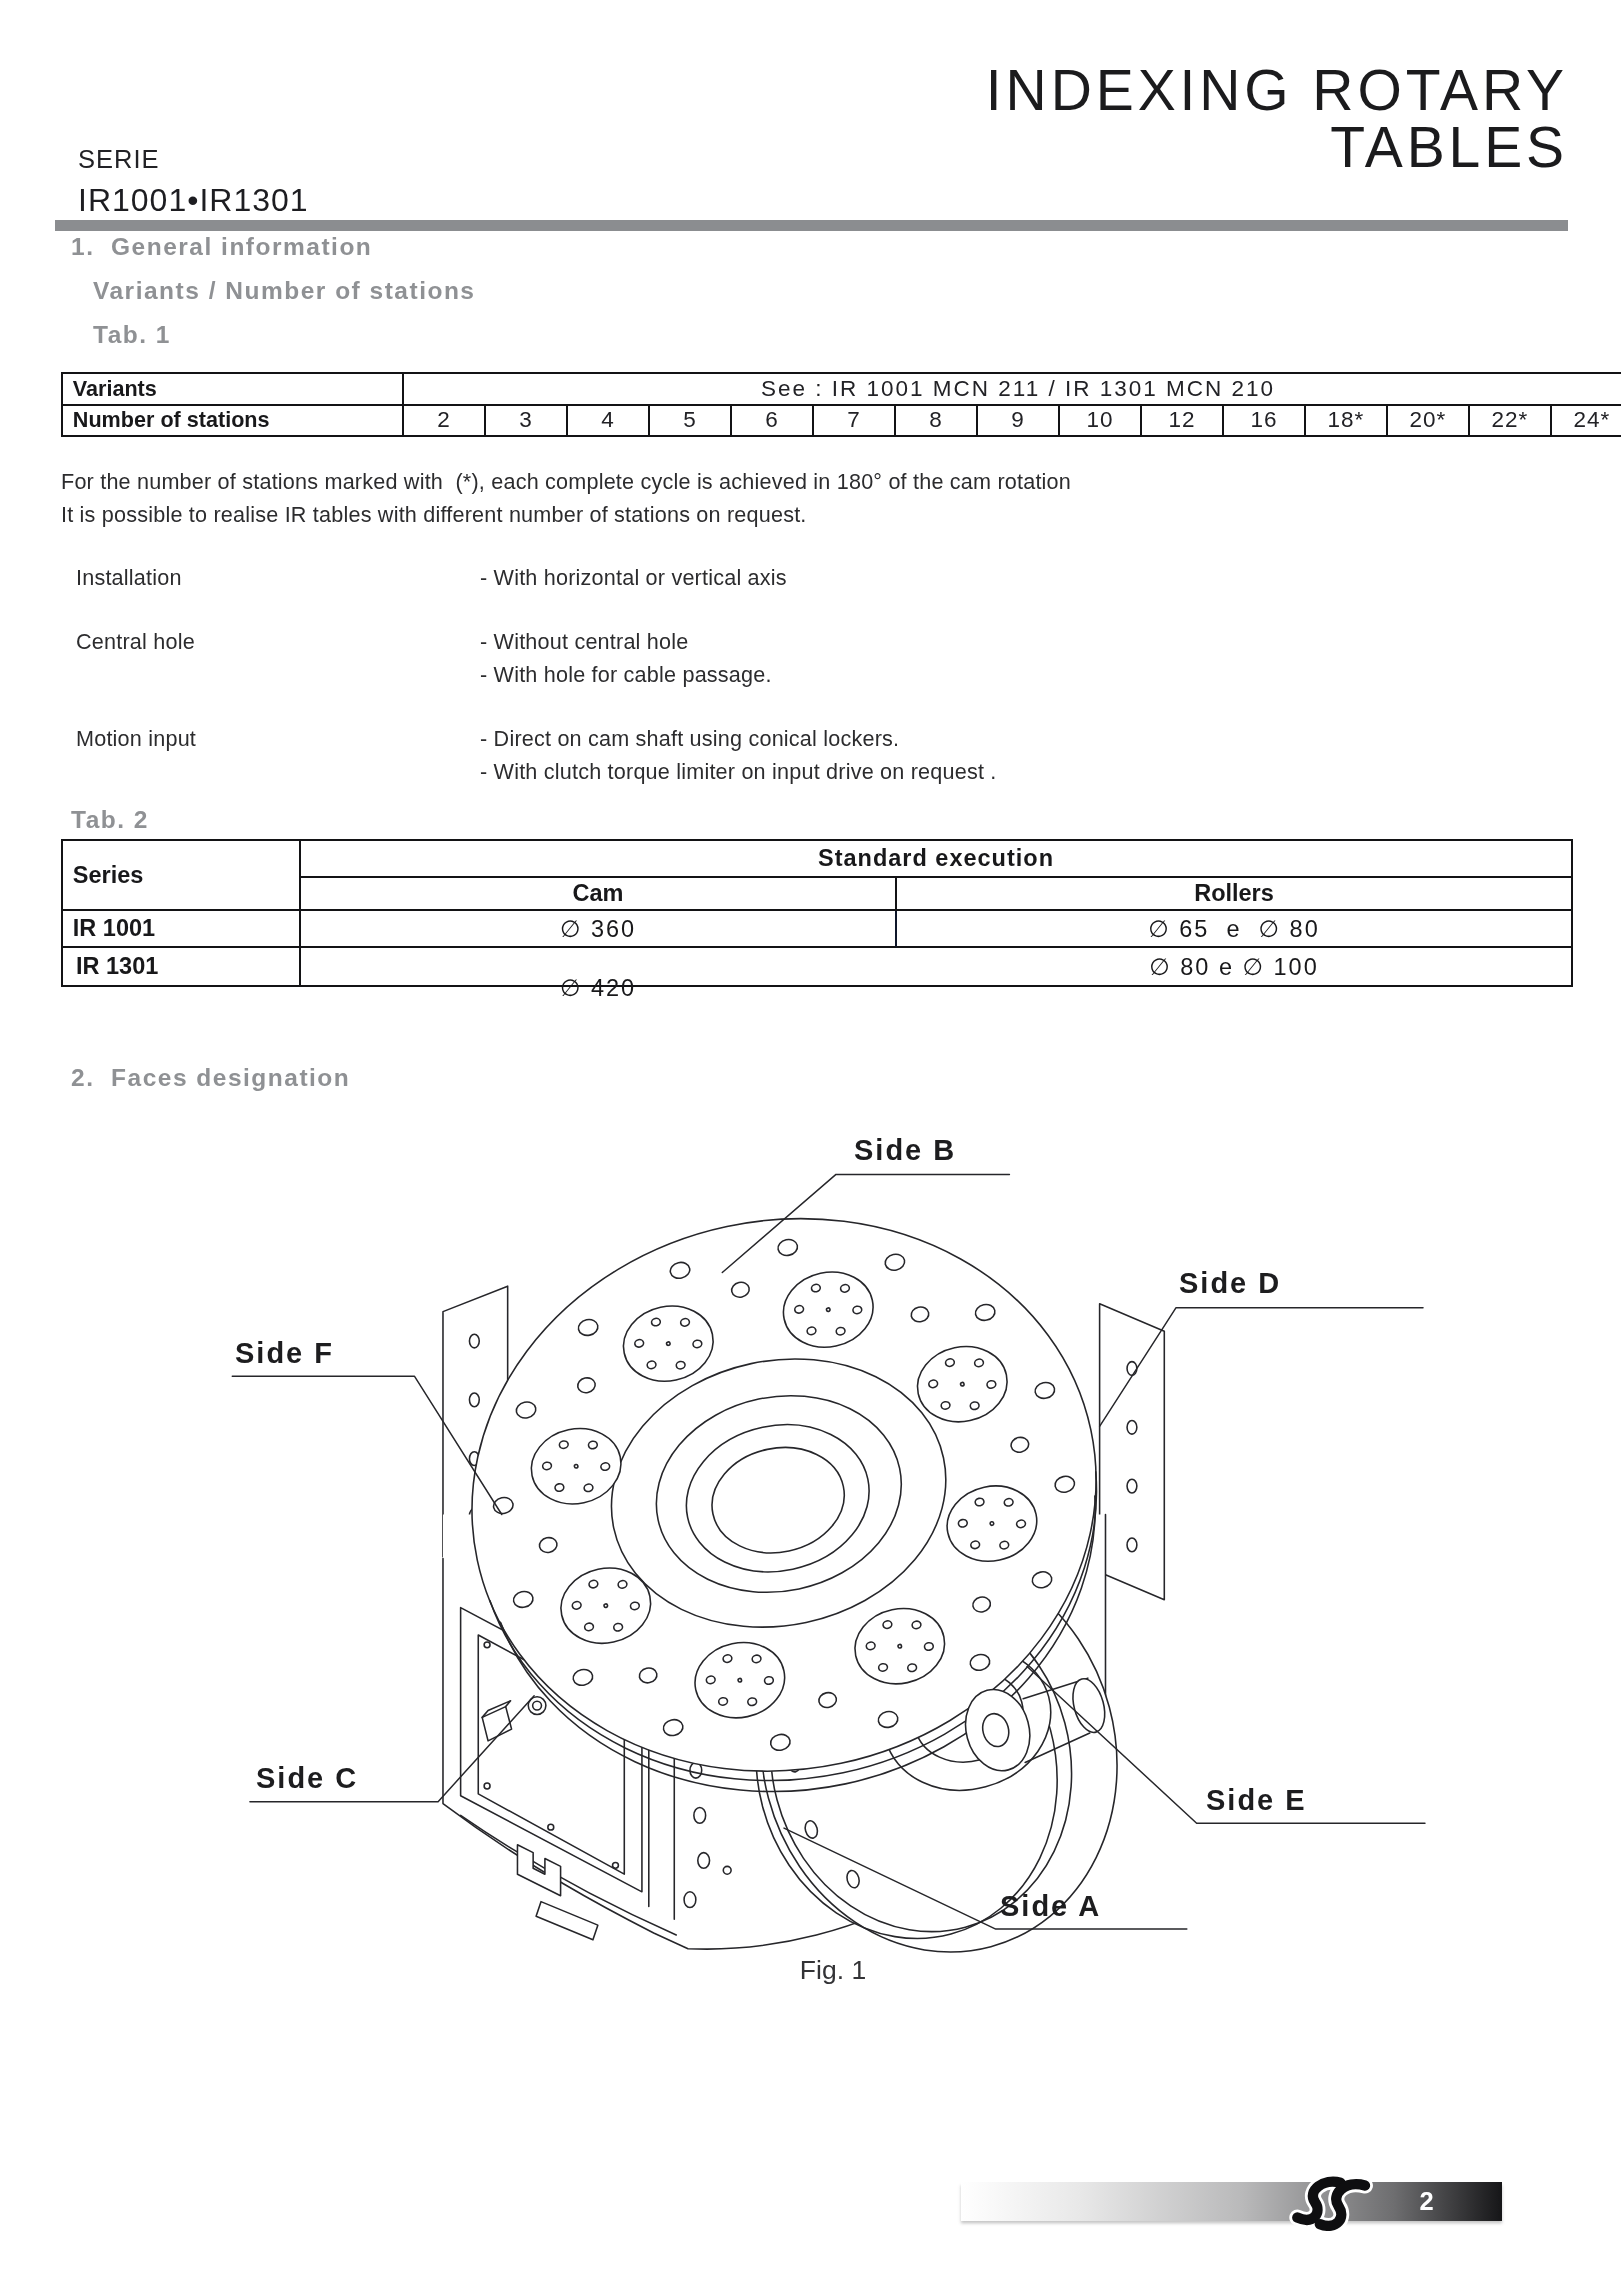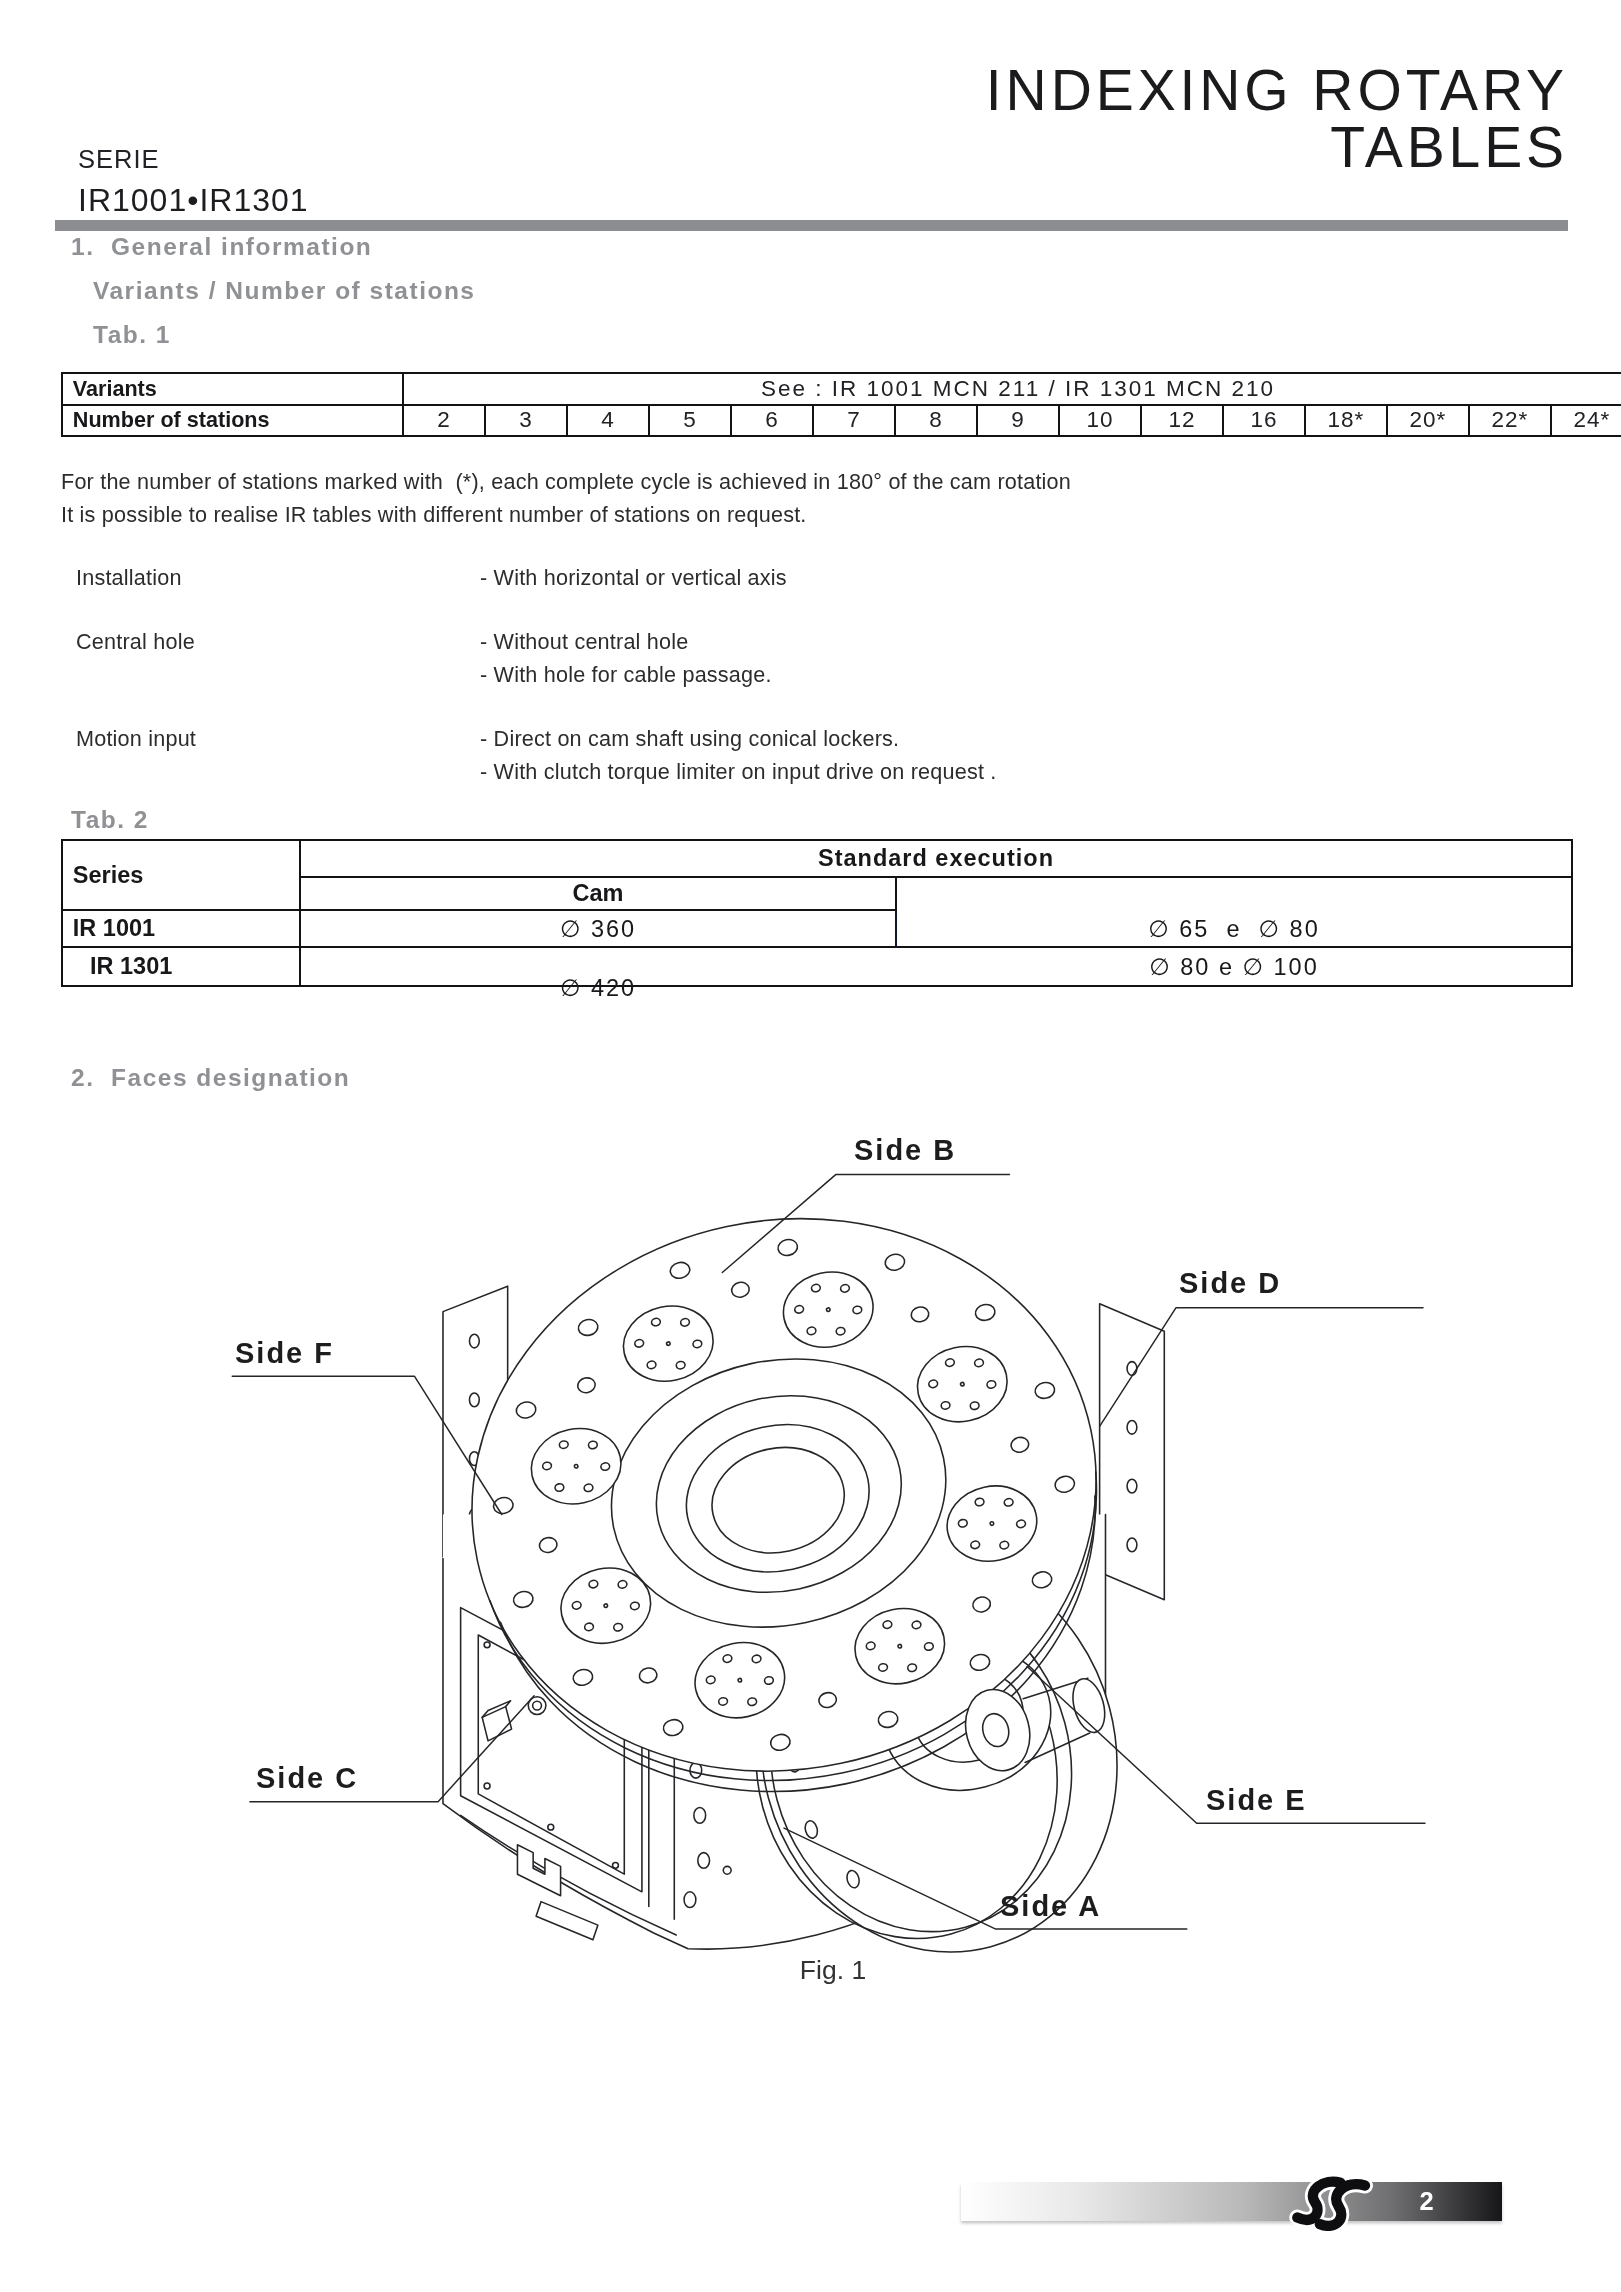--- a/index.html
+++ b/index.html
@@ -44,21 +44,21 @@
   
   .tab2{left:61px;top:839px;width:1512px;border:2.9px solid #131315;box-sizing:border-box;display:grid;grid-template-columns:238px 596px 1fr;grid-template-rows:37px 33px 37px 37px;font-size:23.5px;color:#18181a;}
   .tab2 > div{box-sizing:border-box;display:flex;align-items:center;}
   .t2-series{grid-column:1;grid-row:1/3;border-right:2px solid #131315;border-bottom:2px solid #131315;padding-left:9.8px;font-weight:bold;}
   .t2-exec{grid-column:2/4;grid-row:1;border-bottom:2px solid #131315;justify-content:center;font-weight:bold;letter-spacing:1px;}
   .t2-cam{grid-column:2;grid-row:2;border-right:2px solid #131315;border-bottom:2px solid #131315;justify-content:center;font-weight:bold;}
   .t2-rol{grid-column:3;grid-row:2;border-bottom:2px solid #131315;justify-content:center;font-weight:bold;}
   .t2-s1{grid-column:1;grid-row:3;border-right:2px solid #131315;border-bottom:2px solid #131315;padding-left:9.8px;font-weight:bold;}
   .t2-c1{grid-column:2;grid-row:3;border-right:2px solid #0f172a;border-bottom:2px solid #131315;justify-content:center;letter-spacing:2px;}
   .t2-r1{grid-column:3;grid-row:3;border-bottom:2px solid #131315;justify-content:center;letter-spacing:2px;}
-  .t2-s2{grid-column:1;grid-row:4;border-right:2px solid #131315;padding-left:27px;font-weight:bold;}
+  .t2-s2{grid-column:1;grid-row:4;border-right:2px solid #131315;padding-left:13px;font-weight:bold;}
   .t2-c2{grid-column:2;grid-row:4;border-right:2px solid #8b5cf6;justify-content:center;letter-spacing:2px;margin-top:40px;}
   .t2-r2{grid-column:3;grid-row:4;justify-content:center;letter-spacing:2px;}
 
   
   .fig-svg{left:0;top:0;width:1621px;height:2293px;pointer-events:none;}
   .side-label{font-weight:bold;font-size:29px;color:#1d1d1f;letter-spacing:2px;}
   .fig-caption{left:745px;top:1955px;width:176px;text-align:center;font-size:26.5px;color:#333336;}
 
   
   .footer-bar{left:961px;top:2182px;width:541px;height:39px;background:linear-gradient(90deg,rgba(255,255,255,0) 0%,#e8e8e8 22%,#b9b9ba 52%,#6e6e70 80%,#161618 100%);box-shadow:0 2.9px 2.9px rgba(90,90,90,0.35);}
@@ -119,20 +119,21 @@
 
   <div class="abs body-text spec-label" style="top:726px">Motion input</div>
   <div class="abs body-text spec-val" style="top:726px">- Direct on cam shaft using conical lockers.</div>
   <div class="abs body-text spec-val" style="top:759px">- With clutch torque limiter on input drive on request .</div>
 
   <div class="abs h-gray htab2 pre">Tab. 2</div>
   <div class="abs tab2">
     <div class="t2-series">Series</div>
     <div class="t2-exec">Standard execution</div>
     <div class="t2-cam">Cam</div>
+    <div class="t2-rol">Rollers</div>
     <div class="t2-s1">IR 1001</div>
     <div class="t2-c1 pre">∅ 360</div>
     <div class="t2-r1 pre">∅ 65  e  ∅ 80</div>
     <div class="t2-s2">IR 1301</div>
     <div class="t2-c2 pre">∅ 420</div>
     <div class="t2-r2 pre">∅ 80 e ∅ 100</div>
   </div>
 
   <div class="abs h-gray h4 pre">2.  Faces designation</div>
 

